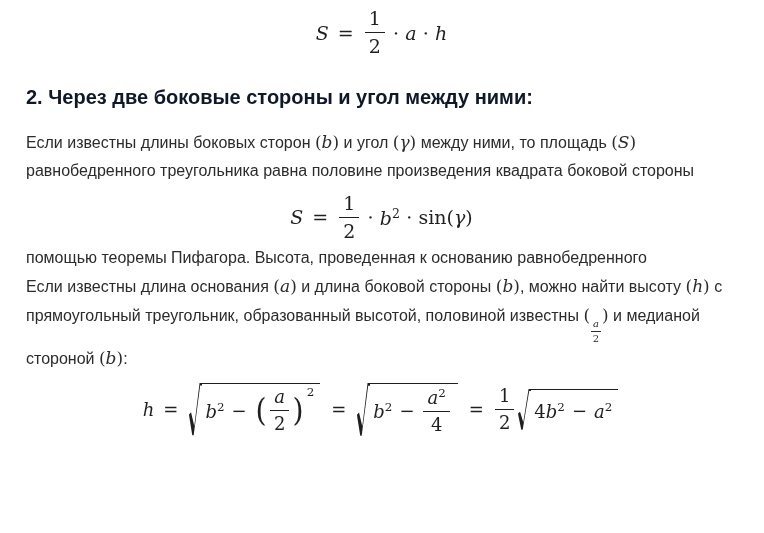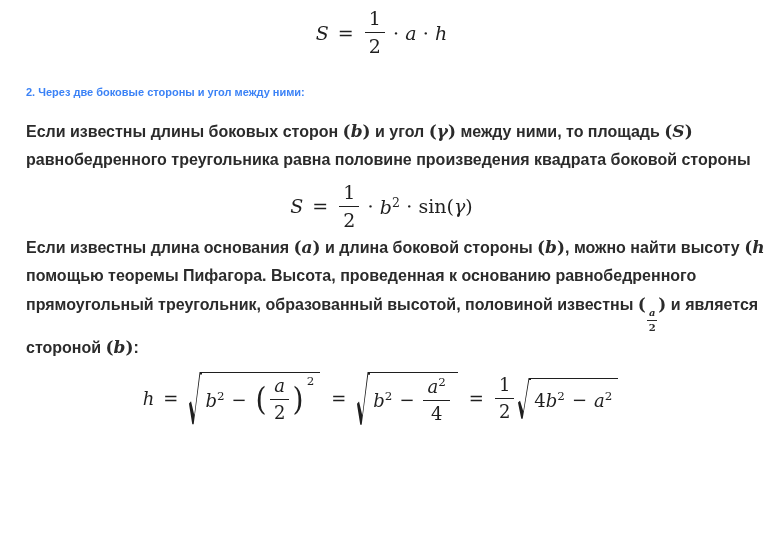--- a/index.html
+++ b/index.html
@@ -4,22 +4,22 @@
 <style>
   html,body{margin:0;padding:0;background:#ffffff;}
   body{width:764px;height:533px;overflow:hidden;}
   .page{
     box-sizing:border-box;width:764px;height:533px;
     padding:6px 27px 0 26px;
     font-family:"Liberation Sans",sans-serif;
     font-size:16px;color:#2b2b2b;
   }
   
-  .heading{font-weight:700;font-size:11px;color:#3b82f6;margin:28px 0 19px;}
-  .para{margin:0;line-height:28px;font-weight:bold;}
+  .heading{font-weight:700;font-size:20px;color:#0f172a;margin:28px 0 19px;}
+  .para{margin:0;line-height:28px;}
   .pline{display:block;white-space:nowrap;}
   
   .im{font-family:"DejaVu Serif","Liberation Serif",serif;font-style:italic;font-size:17px;}
   .imp{font-family:"DejaVu Serif","Liberation Serif",serif;font-style:normal;font-size:17px;}
   .ifrac{display:inline-flex;flex-direction:column;align-items:center;
          font-family:"DejaVu Serif",serif;font-size:10px;line-height:1.15;
          vertical-align:-6px;margin:0 1px;}
   .ifrac .fnum{font-style:italic;border-bottom:1px solid currentColor;padding:0 2px 1px;}
   .ifrac .fden{padding-top:1px;}
   
@@ -86,26 +86,26 @@
       <span class="fden">2</span>
     </span>
     <span class="mo dot">⋅</span>
     <span class="mitem"><span class="mv">b</span><span class="sup">2</span></span>
     <span class="mo dot">⋅</span>
     <span class="mitem"><span class="mfn">sin</span><span class="mp">(</span><span class="mv">γ</span><span class="mp">)</span></span>
   </div>
 
 
   <p class="para">
+    <span class="pline"><span>помощью теоремы Пифагора. Высота, проведенная к основанию равнобедренного</span></span>
     <span class="pline"><span>Если известны длина основания </span><span class="imp">(</span><span class="im">a</span><span class="imp">)</span><span> и длина боковой стороны </span><span class="imp">(</span><span class="im">b</span><span class="imp">)</span><span>, можно найти высоту </span><span class="imp">(</span><span class="im">h</span><span class="imp">)</span><span> с</span></span>
-    <span class="pline"><span>помощью теоремы Пифагора. Высота, проведенная к основанию равнобедренного</span></span>
     <span class="pline"><span>прямоугольный треугольник, образованный высотой, половиной известны </span><span class="imp">(</span><span class="ifrac">
           <span class="fnum">a</span>
           <span class="fden">2</span>
-        </span><span class="imp">)</span><span> и является</span></span>
+        </span><span class="imp">)</span><span> и медианой</span></span>
     <span class="pline"><span>стороной </span><span class="imp">(</span><span class="im">b</span><span class="imp">)</span><span>:</span></span>
   </p>
 
   <div class="formula f3">
     <span class="mv">h</span>
     <span class="mo eq">=</span>
 
     <span class="sqrt">
       <span class="sqrt-sign">
           <svg viewBox="0 0 32 100" preserveAspectRatio="none" aria-hidden="true">

